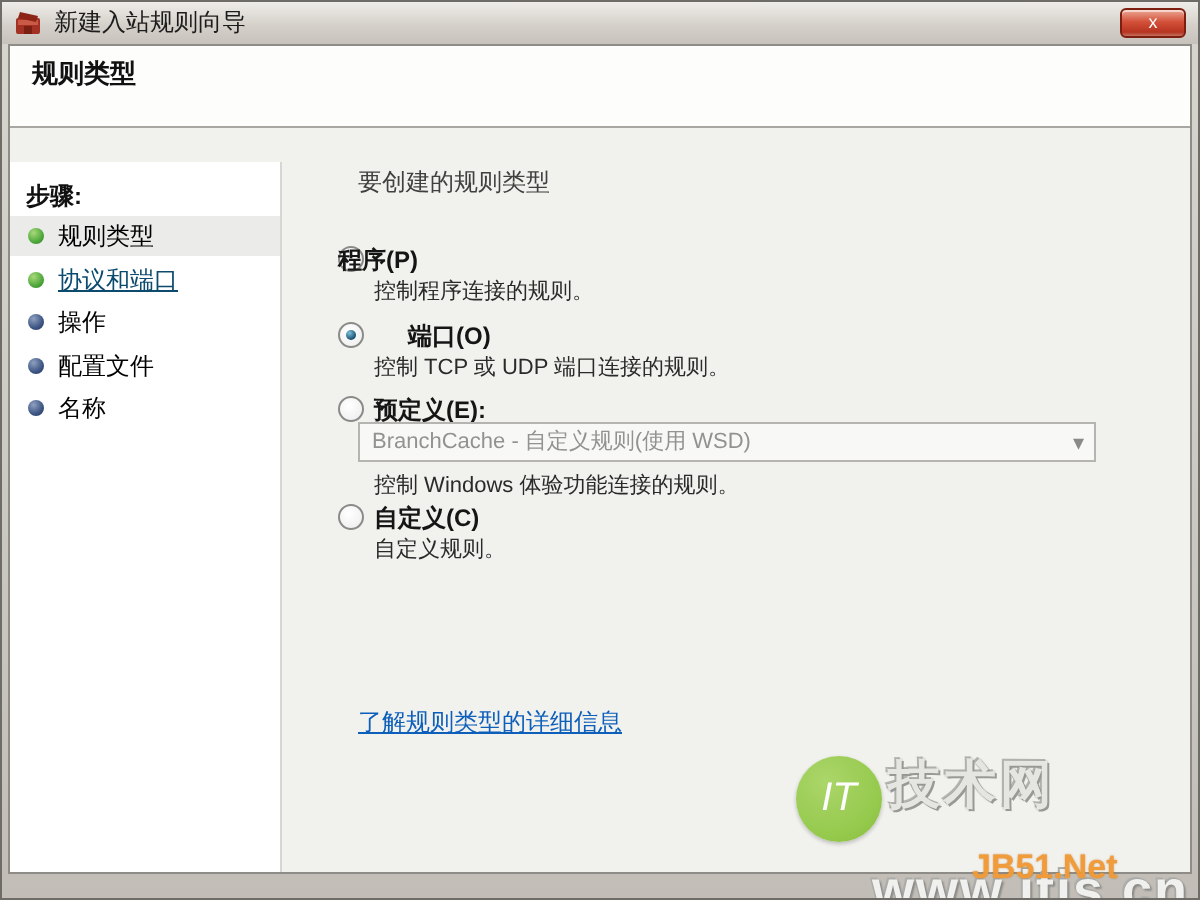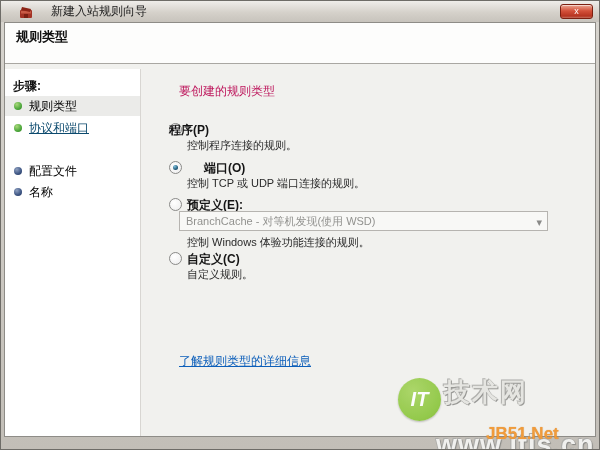--- a/index.html
+++ b/index.html
@@ -10,21 +10,21 @@
     position:relative; width:600px; height:450px;
     background:linear-gradient(#d8d5cf, #c2beb7);
     border:1px solid #6e6c67;
     overflow:hidden;
   }
 
   
   .titlebar {
     position:absolute; top:0; left:0; right:0; height:21px;
     background:linear-gradient(#efedea, #d5d1ca 55%, #c7c3bc);
-    display:flex; align-items:center; padding-left:18px;gap:12px;
+    display:flex; align-items:center; padding-left:6px;
   }
   .app-icon { width:15px; height:13px; margin-right:5px; display:inline-block; }
   .win-title { font-size:12px; color:#1c1c1c; }
   .close-btn {
     position:absolute; top:3px; right:6px; width:33px; height:15px;
     background:linear-gradient(#eba895, #d4513a 45%, #b63420 85%, #c4705f);
     border:1px solid #7c1f10; border-radius:3px;
     color:#fff; font-size:9px; line-height:12px; text-align:center;
     box-shadow:inset 0 1px 0 rgba(255,255,255,.55);
     cursor:pointer;
@@ -41,38 +41,38 @@
     background:#fdfdfc; border-bottom:1px solid #a9a7a2;
     padding:5px 0 0 11px;
   }
   .header-title { font-size:13px; font-weight:bold; color:#111; }
   .header-sub   { font-size:12px; color:#222; margin-top:3px; }
 
   .body { position:absolute; top:42px; left:0; right:0; bottom:0; }
 
   
   .sidebar {
-    position:absolute; top:4px; bottom:0; left:0; width:136px;
+    position:absolute; top:16px; bottom:0; left:0; width:136px;
     background:#ffffff; border-right:1px solid #d8d6d2;
   }
   .steps-label { font-size:12px; font-weight:bold; color:#111; padding:9px 0 0 8px; }
   .step {
     position:absolute; left:0; right:0; height:20px;
     display:flex; align-items:center; padding-left:9px; cursor:pointer;
     font-size:12px; color:#000;
   }
   .step.current { background:#ebebe9; }
   .step.link-step { color:#0c4a6e;text-decoration:underline; }
   .bullet { width:8px; height:8px; border-radius:50%; margin-right:7px; flex:0 0 auto; }
   .bullet.green { background:radial-gradient(circle at 35% 30%, #a9d87b, #4ea83c 60%, #2e7d23); }
   .bullet.navy  { background:radial-gradient(circle at 35% 30%, #8fa0c0, #3d5583 60%, #22345c); }
 
   
   .content { position:absolute; left:137px; right:0; top:0; bottom:0; background:#f1f1ee; }
-  .prompt { position:absolute; left:37px; top:18px; font-size:12px; color:#be185d;text-align:right; }
+  .prompt { position:absolute; left:37px; top:18px; font-size:12px; color:#404040;text-align:right; }
 
   .radio {
     position:absolute; width:13px; height:13px; border-radius:50%;
     background:radial-gradient(circle at 40% 35%, #ffffff, #ececec);
     border:1px solid #8a8a88; cursor:pointer;
   }
   .radio.checked::after {
     content:""; position:absolute; left:3px; top:3px; width:5px; height:5px;
     border-radius:50%; background:radial-gradient(circle at 35% 30%, #7ec0dd, #19506f 70%);
   }
@@ -90,21 +90,21 @@
   .learn-link {
     position:absolute; left:37px; top:288px; font-size:12px;
     color:#0d5fba; text-decoration:underline; cursor:pointer;
   }
 
   
   .wm { position:absolute; z-index:20; pointer-events:none; }
   .wm-logo {
     left:397px; top:377px; width:43px; height:43px; border-radius:50%;
     background:radial-gradient(circle at 35% 30%, #a6d45f, #8cc63e 70%, #7ab32f);
-    color:#ffffff; font-weight:bold; font-style:italic; font-size:20px;
+    color:#ffffff; font-weight:normal; font-style:italic; font-size:20px;
     display:flex; align-items:center; justify-content:center;
     opacity:.92; box-shadow:0 1px 2px rgba(0,0,0,.25);
   }
   .wm-name {
     left:443px; top:374px; font-size:26px; font-weight:bold; letter-spacing:2px;
     color:rgba(238,238,234,.9);
     text-shadow:0 0 1px #8f8f8c, 1px 1px 0 #9a9a97, -1px -1px 0 #b5b5b2;
   }
   .wm-url {
     left:435px; top:402px; font-size:27px; font-weight:bold; letter-spacing:1px;
@@ -148,20 +148,24 @@
       <div class="sidebar">
         <div class="steps-label">步骤:</div>
         <div class="step current" style="top:27px">
           <span class="bullet green"></span>
           <span>规则类型</span>
         </div>
         <div class="step link-step" style="top:49px">
           <span class="bullet green"></span>
           <span>协议和端口</span>
         </div>
+        <div class="step" style="top:70px">
+          <span class="bullet navy"></span>
+          <span>操作</span>
+        </div>
         <div class="step" style="top:92px">
           <span class="bullet navy"></span>
           <span>配置文件</span>
         </div>
         <div class="step" style="top:113px">
           <span class="bullet navy"></span>
           <span>名称</span>
         </div>
       </div>
 
@@ -172,21 +176,21 @@
         <div class="opt-label" style="left:27px; top:57px">程序(P)</div>
         <div class="opt-desc" style="left:45px; top:73px">控制程序连接的规则。</div>
 
         <span class="radio checked" style="left:27px; top:96px"></span>
         <div class="opt-label" style="left:62px; top:95px">端口(O)</div>
         <div class="opt-desc" style="left:45px; top:111px">控制 TCP 或 UDP 端口连接的规则。</div>
 
         <span class="radio" style="left:27px; top:133px"></span>
         <div class="opt-label" style="left:45px; top:132px">预定义(E):</div>
         <div class="dropdown">
-          <span>BranchCache - 对等机发现(使用 WSD)</span>
+          <span>BranchCache - 自定义规则(使用 WSD)</span>
           <span class="dd-arrow">▾</span>
         </div>
         <div class="opt-desc" style="left:45px; top:170px">控制 Windows 体验功能连接的规则。</div>
 
         <span class="radio" style="left:27px; top:187px"></span>
         <div class="opt-label" style="left:45px; top:186px">自定义(C)</div>
         <div class="opt-desc" style="left:45px; top:202px">自定义规则。</div>
 
         <a class="learn-link">了解规则类型的详细信息</a>
 

